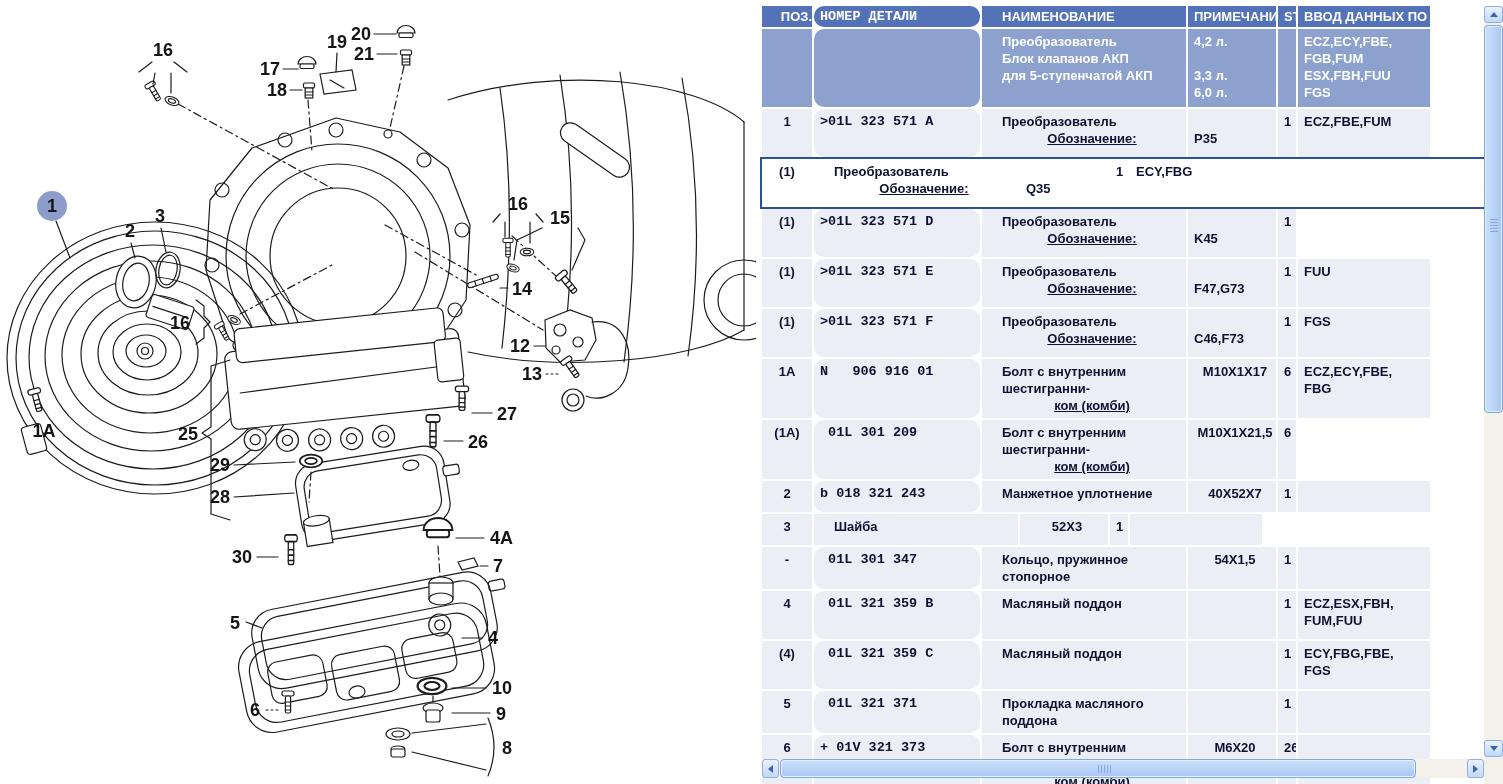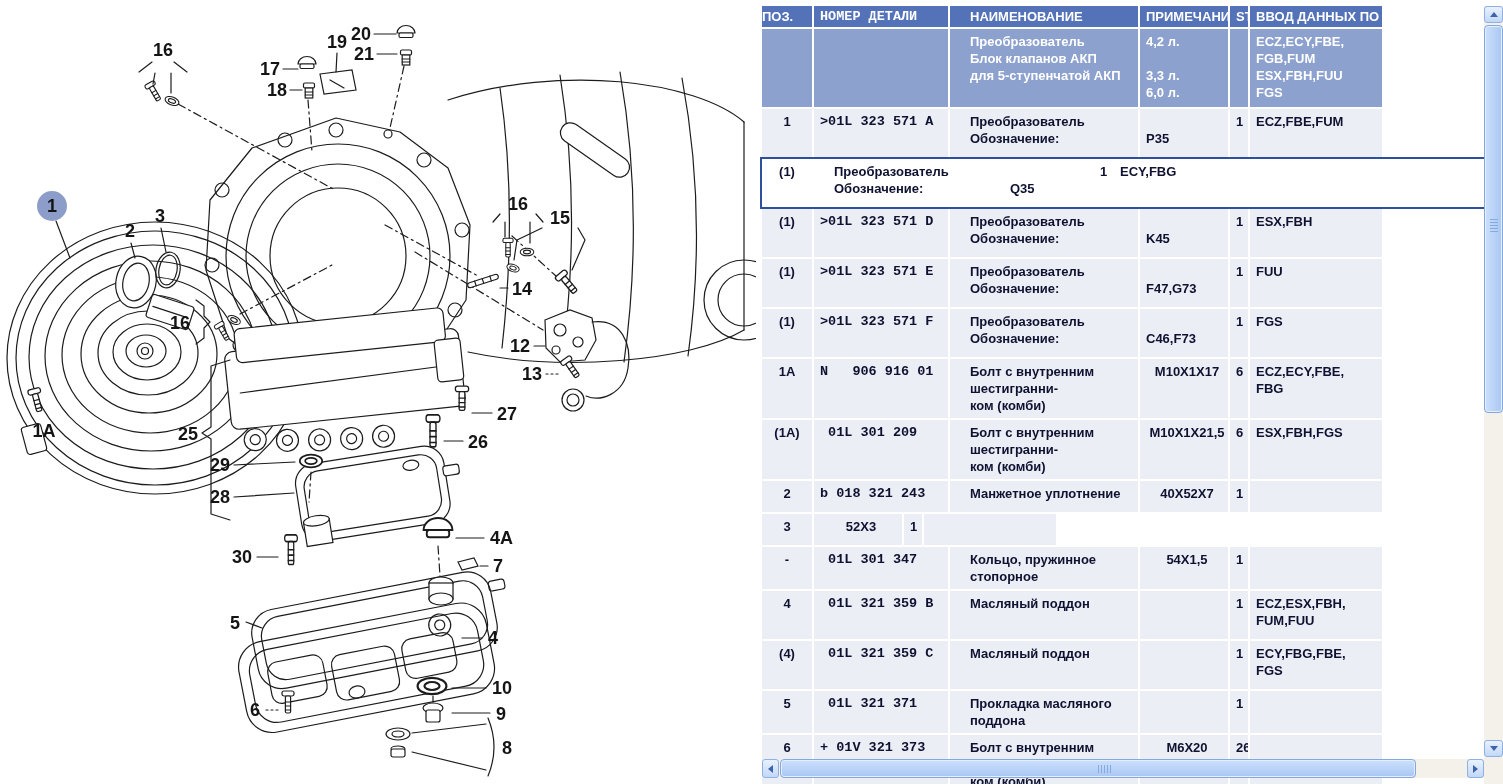--- a/index.html
+++ b/index.html
@@ -18,27 +18,27 @@
   .tablewrap{position:absolute;left:762px;top:6px;width:722px;}
   .row{display:flex;gap:2px;margin-bottom:2px;min-height:48px;}
   .row.h1{min-height:31px;}
   .row.hdr{min-height:21px;}
   .row.sum{min-height:78px;}
   .cell{box-sizing:border-box;background:#ECEEF6;color:#0E1230;font-size:13px;line-height:17px;
         padding:4px 0 4px 6px;overflow:hidden;}
   .hdr .cell{background:#5372B8;color:#fff;font-weight:bold;padding-top:2px;padding-bottom:2px;white-space:nowrap;}
   .sum .cell{background:#8CA1CE;color:#fff;font-weight:bold;white-space:pre-line;}
   .c-pos{width:50px;text-align:center;font-weight:bold;padding-left:0;}
-  .c-num{width:134px;font-family:"Liberation Mono",monospace;font-weight:bold;font-size:13.5px;white-space:pre;}
-  .c-name{width:188px;font-weight:bold;padding-left:20px;}
+  .c-num{width:166px;font-family:"Liberation Mono",monospace;font-weight:bold;font-size:13.5px;white-space:pre;border-radius:10px;}
+  .c-name{width:204px;font-weight:bold;padding-left:20px;}
   .c-note{width:88px;font-weight:bold;}
   .c-st{width:18px;font-weight:bold;}
   .c-models{width:132px;font-weight:bold;white-space:pre-line;}
-  .hdr .c-pos{text-align:left;}
-  .n2{display:flex;justify-content:flex-start;padding-right:4px;}
+  .hdr .c-pos{text-align:right;}
+  .n2{display:flex;justify-content:center;padding-right:4px;text-decoration:underline;}
   .nt1{min-height:17px;text-align:center;}
   .row.selected{outline:2px solid #2E4F9B;}
   .row.selected .cell{background:#ffffff;}
 
   
   .vscroll{position:absolute;left:1484px;top:6px;width:19px;height:751px;background:#F3F1EA;}
   .hscroll{position:absolute;left:762px;top:759px;width:722px;height:19px;background:#F3F1EA;}
   .corner{position:absolute;left:1484px;top:757px;width:19px;height:27px;background:#F3F1EA;}
   .sbtn{position:absolute;box-sizing:border-box;background:linear-gradient(#E9F1FE,#C2D8F9);
         border:1px solid #8FB0E3;border-radius:3px;display:flex;align-items:center;justify-content:center;}
@@ -411,21 +411,20 @@
           <div class="n2">
             <span></span>
             <span>Обозначение:</span>
           </div>
         </div>
       <div class="cell c-note">
           <div class="nt1"></div>
           <div>K45</div>
         </div>
       <div class="cell c-st">1</div>
-      <div class="cell c-models">ESX,FBH</div>
     </div>
 
     <div class="row">
       <div class="cell c-pos">(1)</div>
       <div class="cell c-num">&gt;01L 323 571 E</div>
       <div class="cell c-name">
           <div>Преобразователь</div>
           <div class="n2">
             <span></span>
             <span>Обозначение:</span>
@@ -484,38 +483,40 @@
           <div class="n2">
             <span>ком (комби)</span>
             <span></span>
           </div>
         </div>
       <div class="cell c-note">
           <div class="nt1">M10X1X21,5</div>
           <div></div>
         </div>
       <div class="cell c-st">6</div>
-      <div class="cell c-models">ESX,FBH,FGS</div>
     </div>
 
     <div class="row h1">
       <div class="cell c-pos">2</div>
       <div class="cell c-num">b 018 321 243</div>
       <div class="cell c-name">
           <div>Манжетное уплотнение</div>
         </div>
       <div class="cell c-note">
           <div class="nt1">40X52X7</div>
         </div>
       <div class="cell c-st">1</div>
       <div class="cell c-models"></div>
     </div>
 
     <div class="row h1">
       <div class="cell c-pos">3</div>
+      <div class="cell c-name">
+          <div>Шайба</div>
+        </div>
       <div class="cell c-note">
           <div class="nt1">52X3</div>
         </div>
       <div class="cell c-st">1</div>
       <div class="cell c-models"></div>
     </div>
 
     <div class="row h1">
       <div class="cell c-pos">-</div>
       <div class="cell c-num"> 01L 301 347</div>

